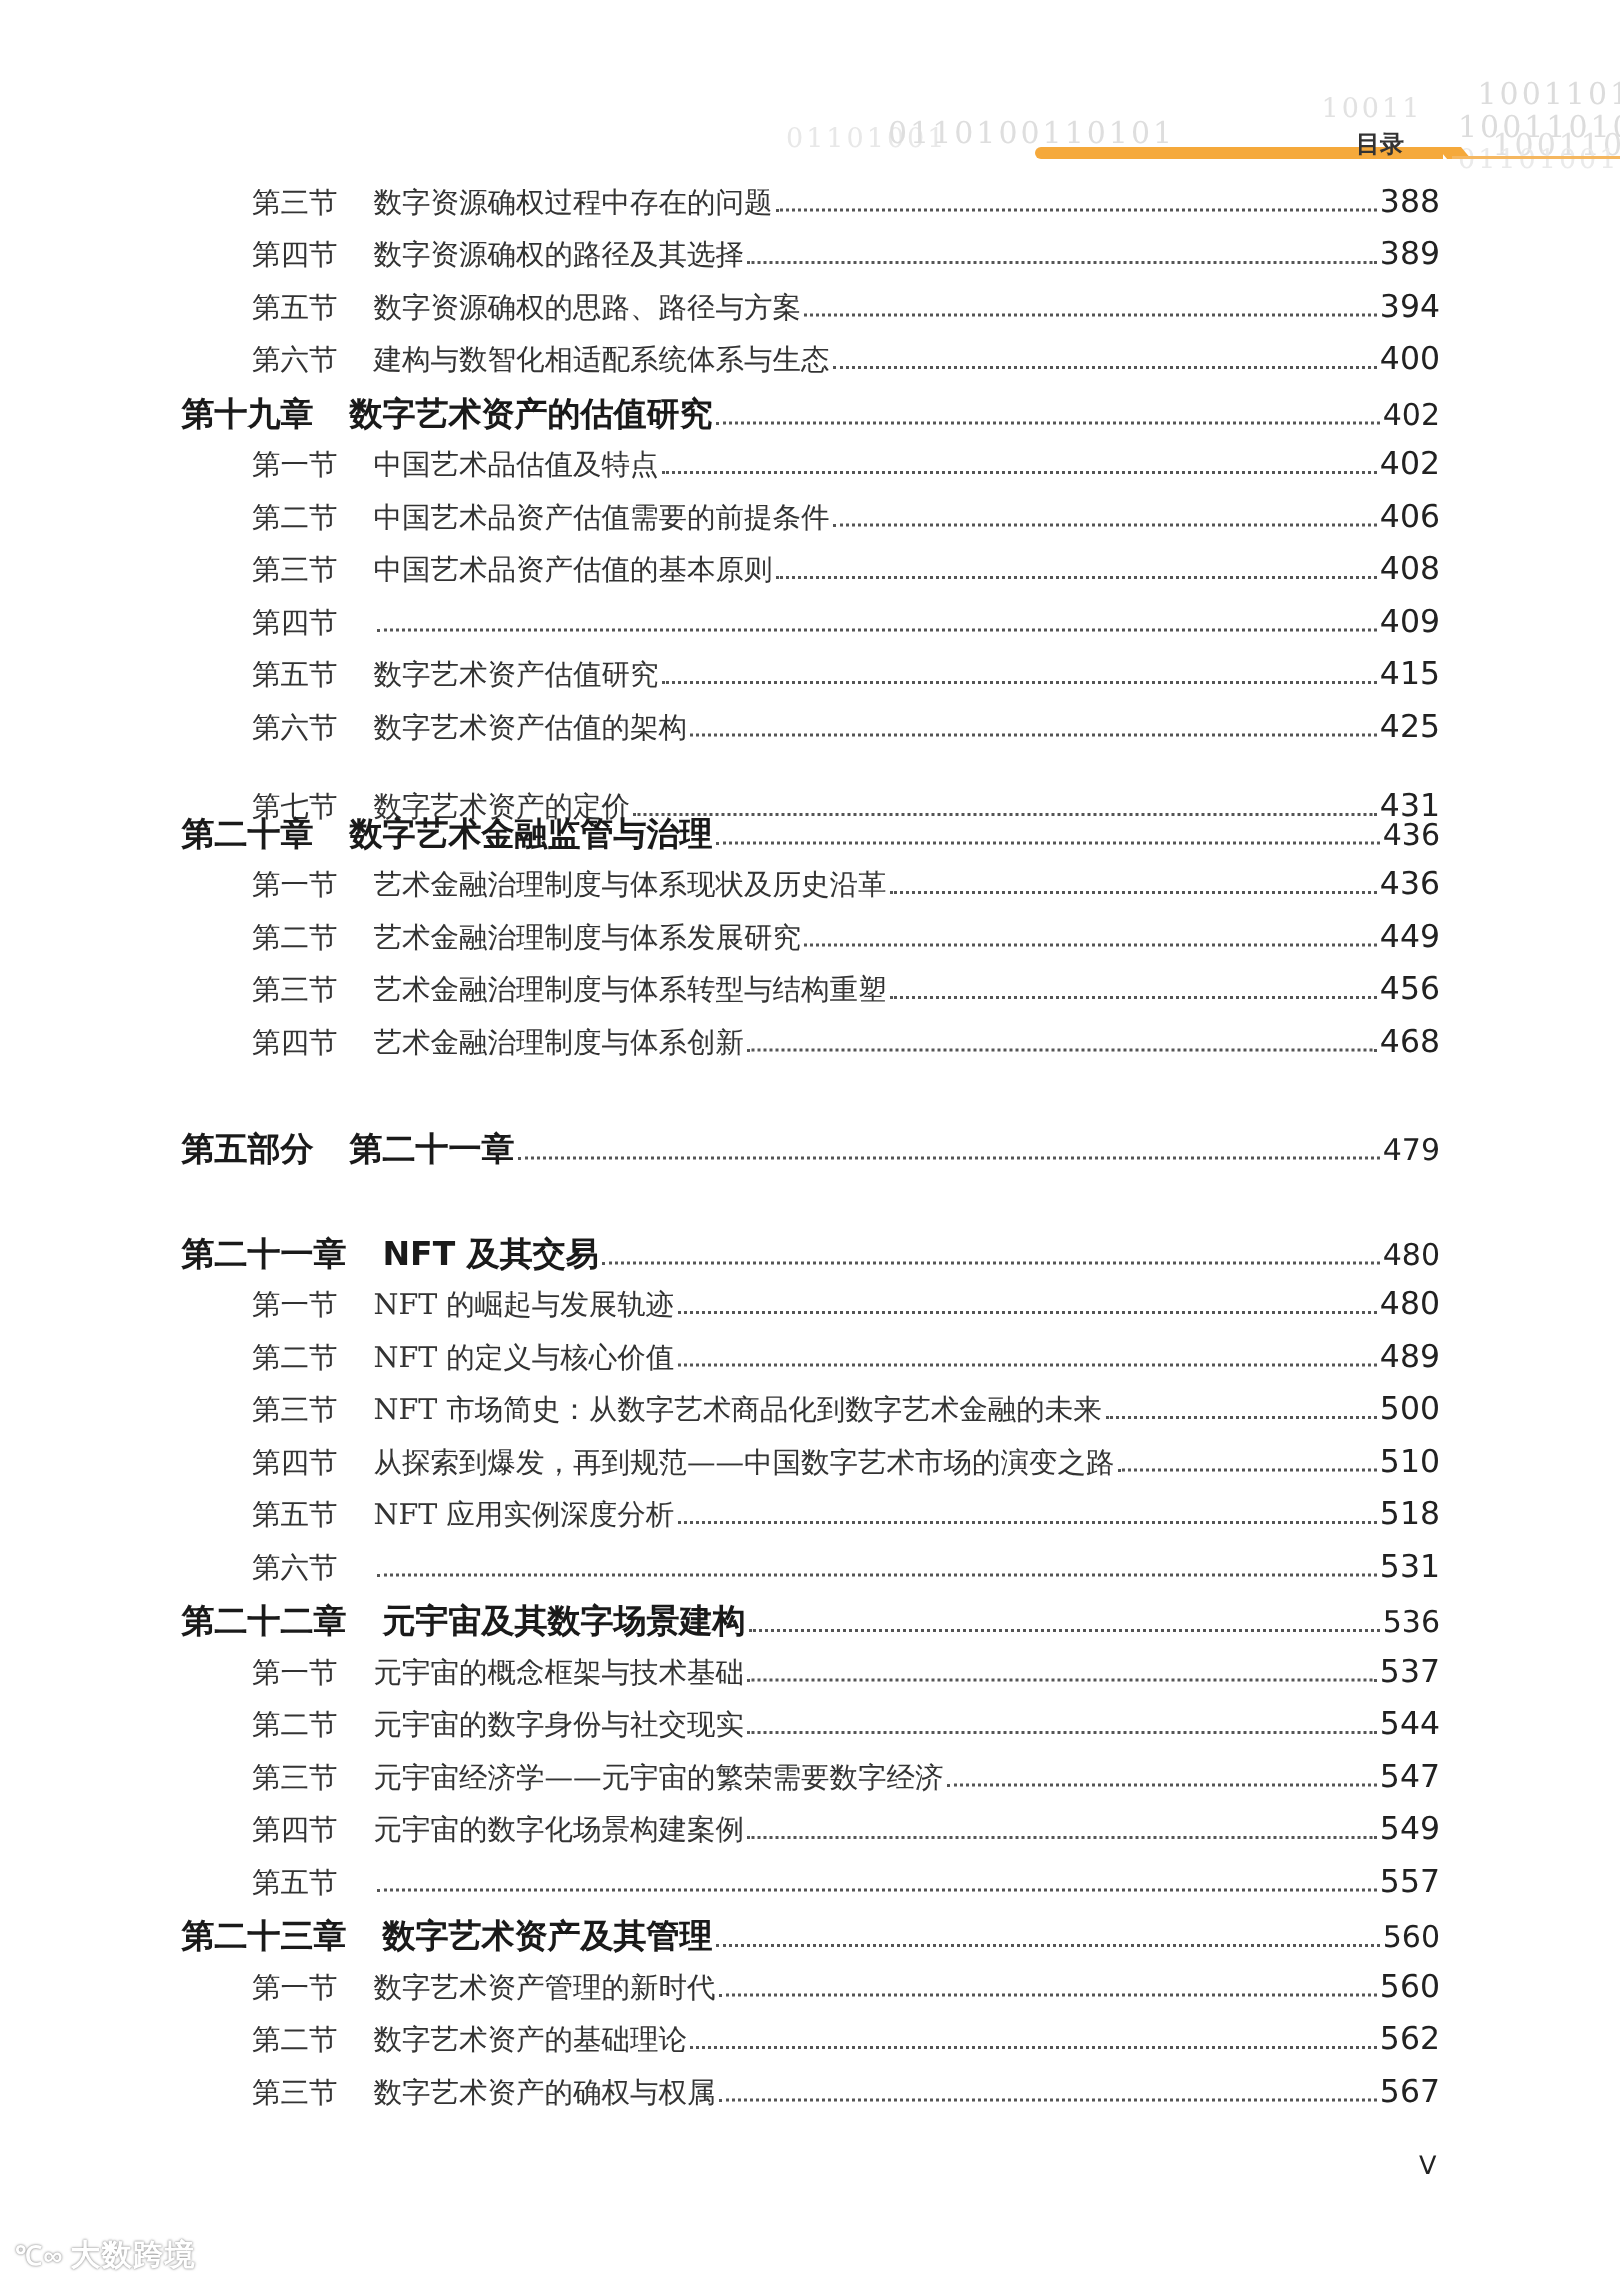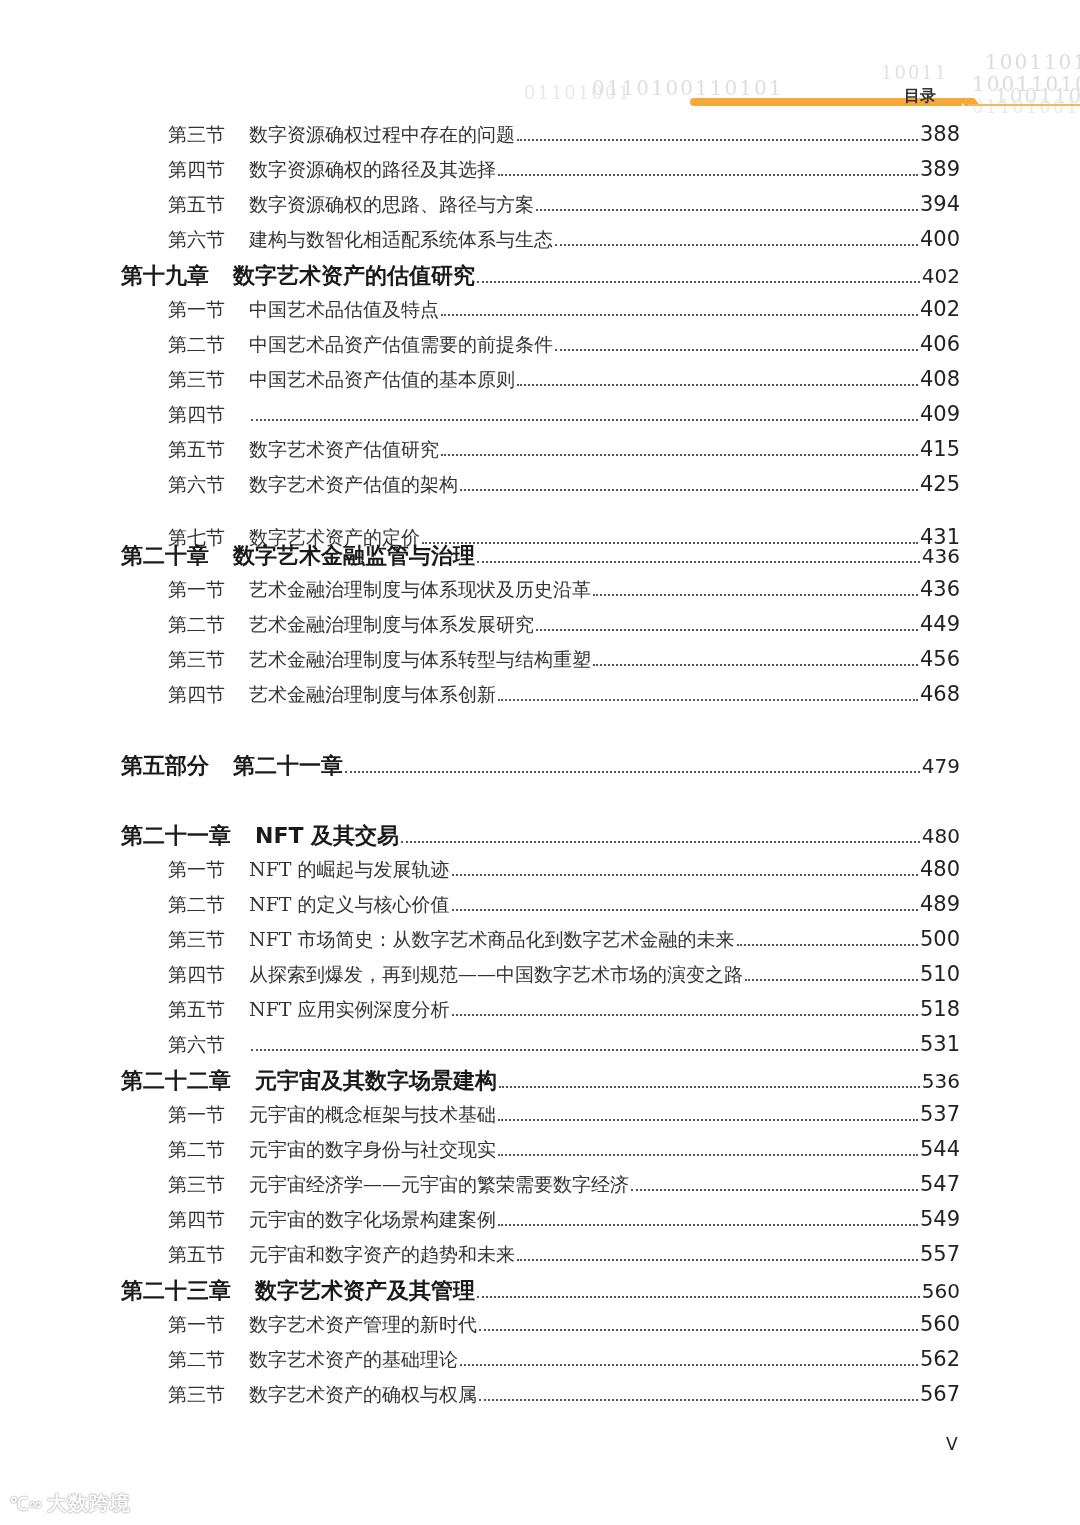--- a/index.html
+++ b/index.html
@@ -338,21 +338,20 @@
       <span class="page">547</span>
     </div>
   <div class="row section" style="top:1207px">
       <span class="num">第四节</span>
       <span class="title">元宇宙的数字化场景构建案例</span>
       <span class="dots"></span>
       <span class="page">549</span>
     </div>
   <div class="row section" style="top:1242px">
       <span class="num">第五节</span>
-      <span class="title">元宇宙和数字资产的趋势和未来</span>
       <span class="dots"></span>
       <span class="page">557</span>
     </div>
   <div class="row chapter" style="top:1276px">
       <span class="num">第二十三章</span>
       <span class="title">数字艺术资产及其管理</span>
       <span class="dots"></span>
       <span class="page">560</span>
     </div>
   <div class="row section" style="top:1312px">

